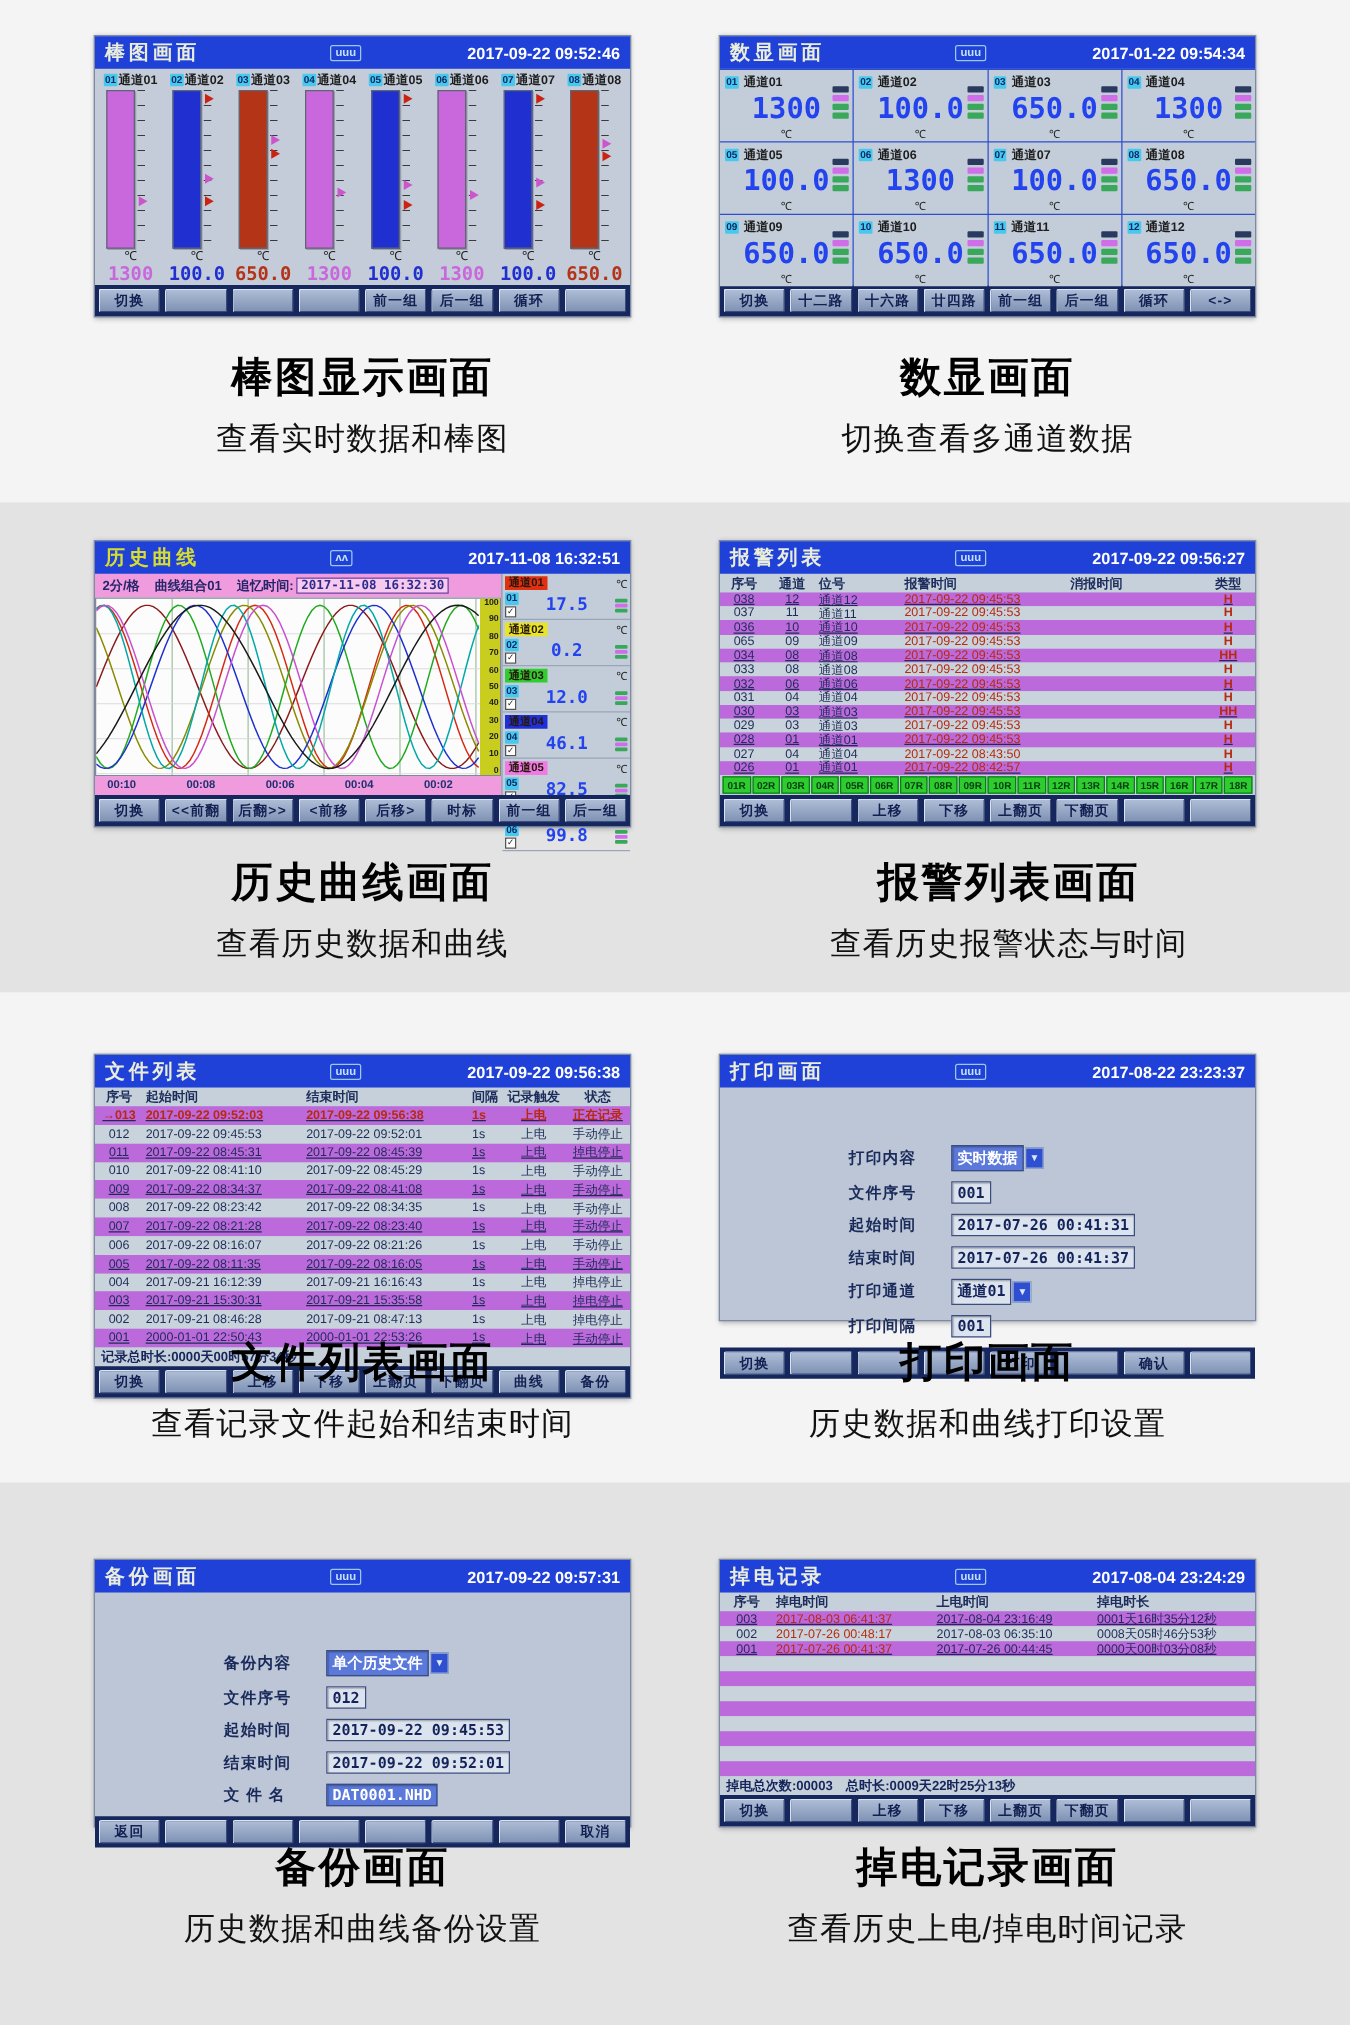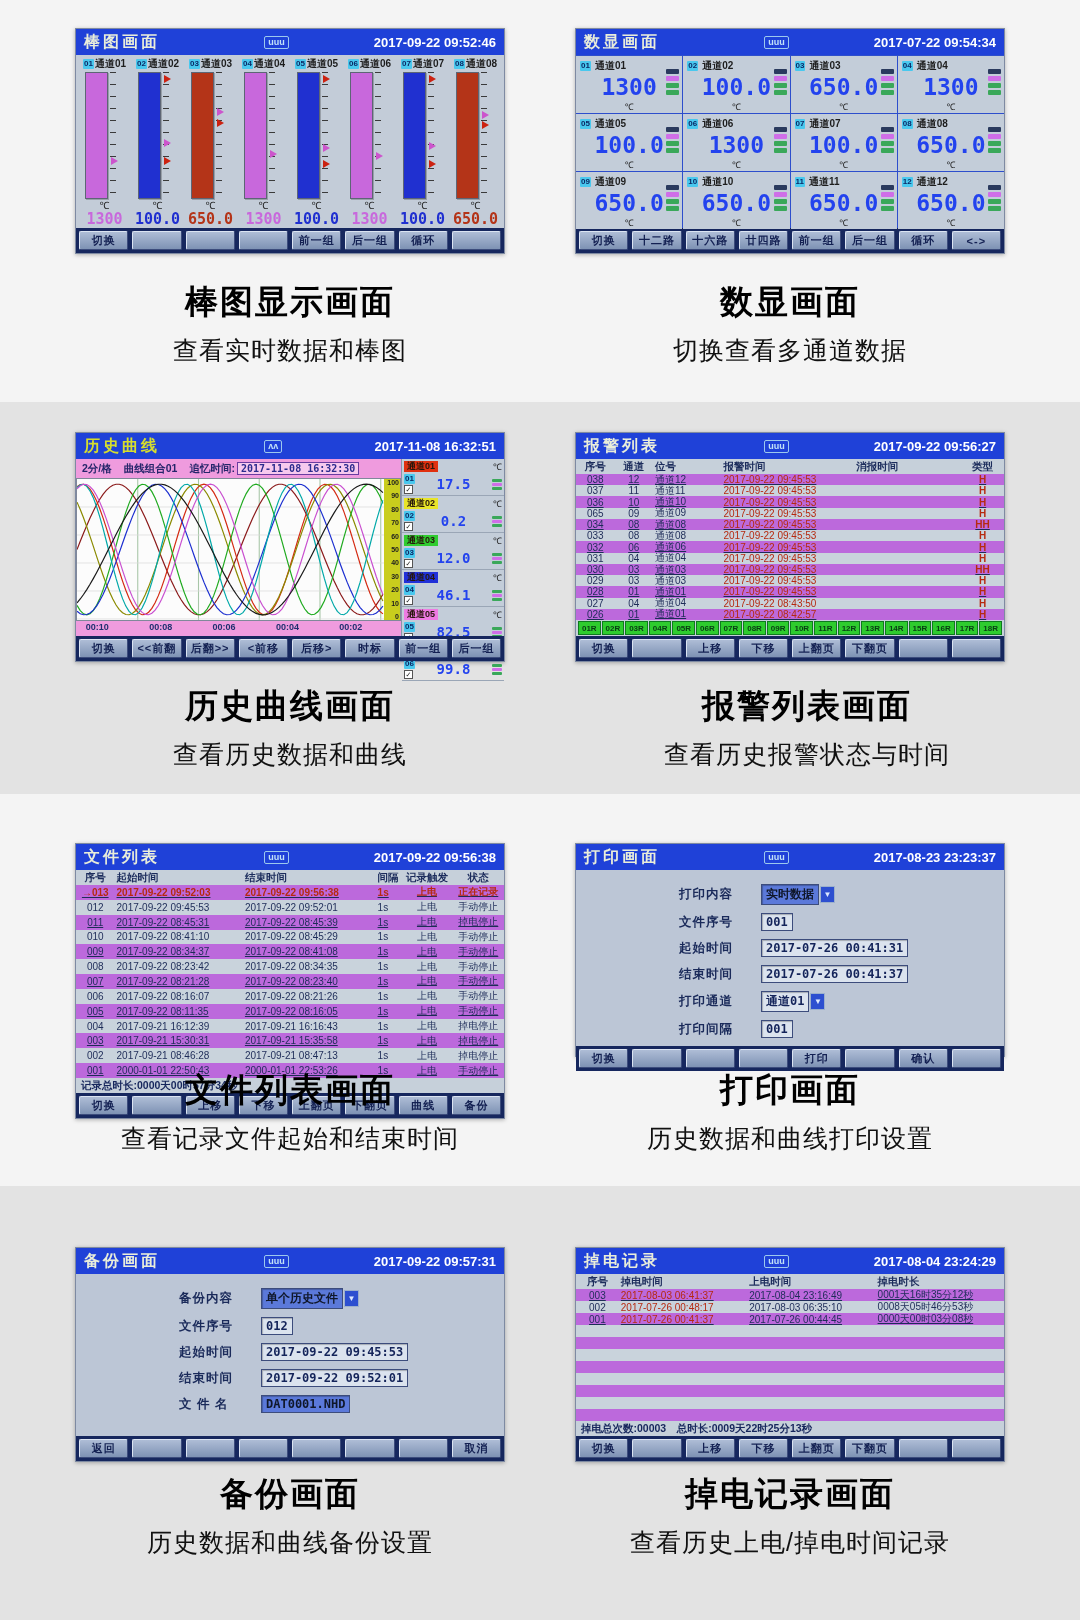--- a/index.html
+++ b/index.html
@@ -75,25 +75,25 @@
   .red{color:#b62a10;}
   .boldc{font-weight:bold;}
   .a0{width:9%;text-align:center}.a1{width:9%;text-align:center}.a2{width:16%}.a3{width:31%}.a4{width:25%}.a5{width:10%;text-align:center}
   .f0{width:9%;text-align:center}.f1{width:30%}.f2{width:31%}.f3{width:6%}.f4{width:12%;text-align:center}.f5{width:12%;text-align:center}
   .p0{width:10%;text-align:center}.p1{width:30%}.p2{width:30%}.p3{width:30%}
   .tfoot{height:15px;background:#c6d0da;font-size:10.5px;font-weight:bold;color:#16265c;display:flex;align-items:center;padding:0 5px;flex:none;}
   .relaybar{height:16px;background:#c6d0da;display:flex;gap:1px;padding:1px 2px;flex:none;}
   .relay{flex:1;background:#2ecc2e;border:1px solid #0e7a1e;font-size:8px;font-weight:bold;color:#083c14;display:flex;align-items:center;justify-content:center;}
 
   
-  .formwrap{flex:1;padding-top:14px;}
+  .formwrap{flex:1;padding-top:14px;margin-top:32px;}
   .frow{display:flex;align-items:center;margin:0 0 8px 103px;}
   .flabel{width:82px;font-size:12.5px;font-weight:bold;color:#1a2a5a;letter-spacing:1px;flex:none;}
   .fbox{border:1px solid #3c4c7c;background:#dbe3ee;box-shadow:inset 1px 1px 1px rgba(0,0,0,.25);padding:1px 4px;font-family:"DejaVu Sans Mono",monospace;font-size:12px;font-weight:bold;color:#14245a;white-space:nowrap;}
-  .fbox.hl{background:#5b79da;color:#0f172a;}
+  .fbox.hl{background:#5b79da;color:#ffffff;}
   .sel-arrow{width:15px;height:17px;background:#2d4fd0;border:1px solid #9cb0cc;color:#dce8ff;font-size:8px;display:flex;align-items:center;justify-content:center;margin-left:1px;flex:none;}
 
   .caption{position:absolute;width:430px;text-align:center;}
   .cap-t{font-size:33px;font-weight:bold;color:#000;letter-spacing:2px;}
   .cap-s{font-size:25px;color:#111;margin-top:9px;letter-spacing:1px;}
 </style>
 </head>
 <body>
 
 <div class="band light" style="top:0;height:402px;"></div>
@@ -234,21 +234,21 @@
 </div>
 <div class="caption" style="left:75px;top:280px;">
   <div class="cap-t">棒图显示画面</div>
   <div class="cap-s">查看实时数据和棒图</div>
 </div>
 
 <div class="panel" style="left:575px;top:28px;height:226px;">
   <div class="phead">
     <span class="ptitle">数显画面</span>
     <span class="picon">uuu</span>
-    <span class="ptime">2017-07-22 09:54:34</span>
+    <span class="ptime">2017-01-22 09:54:34</span>
   </div>
   <div class="dg-body" id="digital-grid">
       <div class="dg-cell">
         <div class="dg-top">
           <span class="nbadge">01</span>
           <span class="dg-name">通道01</span>
         </div>
         <div class="dg-val">1300</div>
         <div class="dg-unit">℃</div>
         <div class="leds">
@@ -905,21 +905,21 @@
 </div>
 <div class="caption" style="left:75px;top:1068px;">
   <div class="cap-t">文件列表画面</div>
   <div class="cap-s">查看记录文件起始和结束时间</div>
 </div>
 
 <div class="panel" style="left:575px;top:843px;height:214px;">
   <div class="phead">
     <span class="ptitle">打印画面</span>
     <span class="picon">uuu</span>
-    <span class="ptime">2017-08-23 23:23:37</span>
+    <span class="ptime">2017-08-22 23:23:37</span>
   </div>
   <div class="formwrap" id="print-form">
       <div class="frow">
         <span class="flabel">打印内容</span>
         <span class="fbox hl">实时数据</span>
         <span class="sel-arrow">▼</span>
       </div>
       <div class="frow">
         <span class="flabel">文件序号</span>
         <span class="fbox">001</span>

